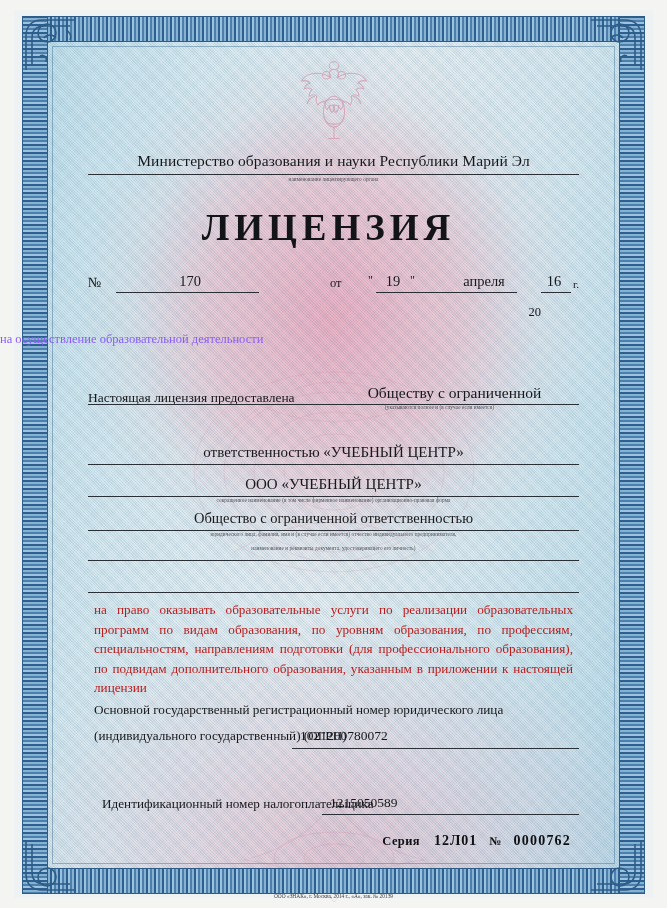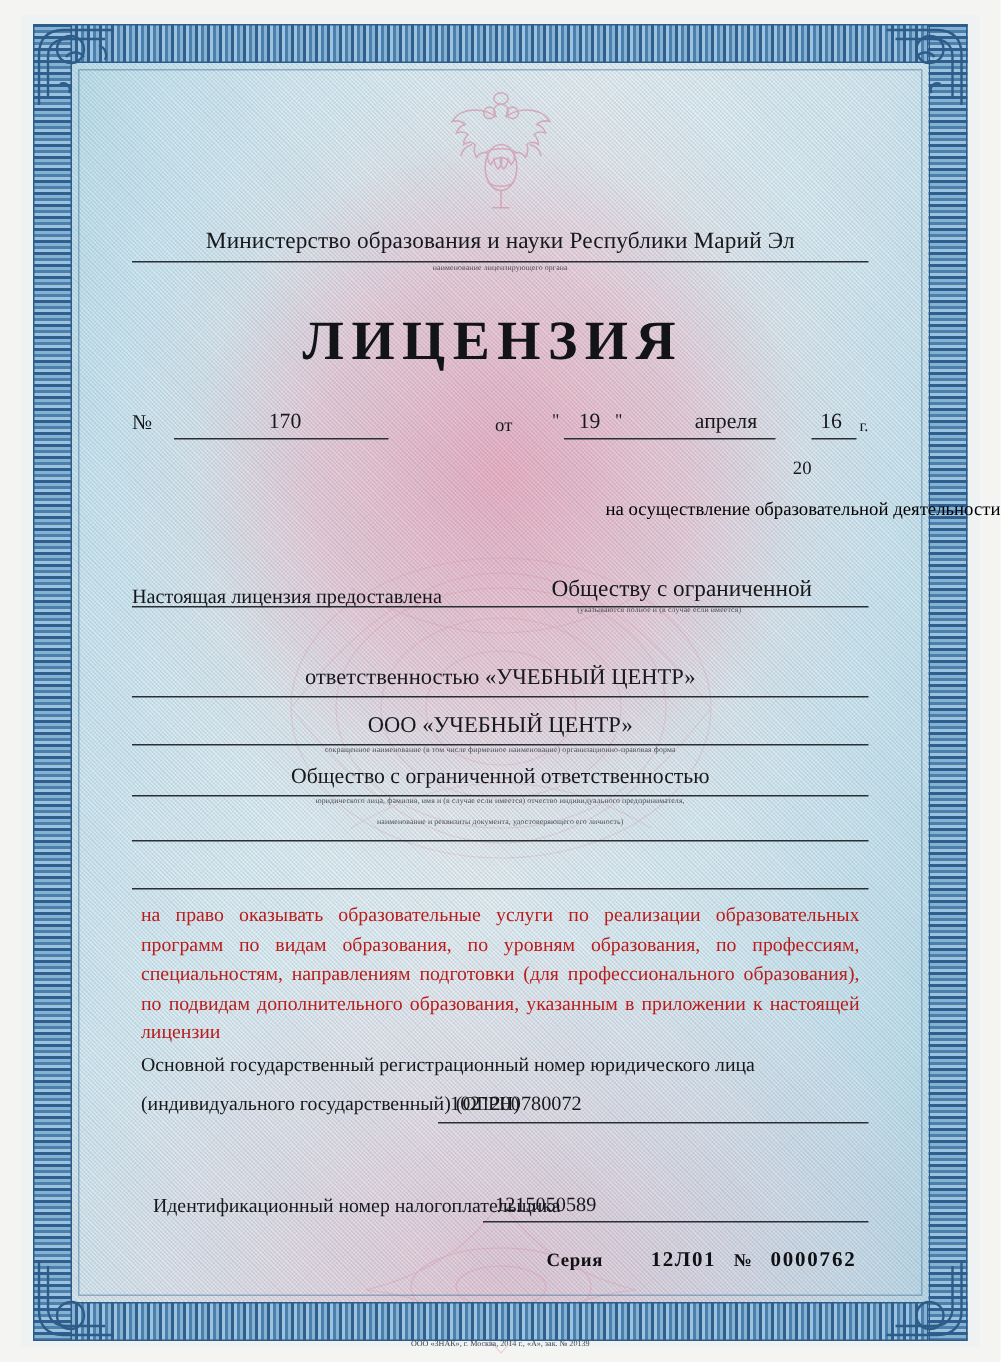--- a/index.html
+++ b/index.html
@@ -85,21 +85,21 @@
   .numrow .q1{position:absolute;left:280px;top:1px;font-size:12px;}
   .numrow .v-day{position:absolute;left:290px;top:1px;width:30px;text-align:center;}
   .numrow .q2{position:absolute;left:322px;top:1px;font-size:12px;}
   .numrow .v-month{position:absolute;left:336px;top:1px;width:120px;text-align:center;}
   .numrow .l-date{position:absolute;left:288px;right:62px;top:20px;border-bottom:1px solid #2a2f36;}
   .numrow .yr{position:absolute;right:38px;top:5px;font-size:12.5px;margin-top:28px;}
   .numrow .v-year{position:absolute;right:12px;top:1px;width:26px;text-align:center;}
   .numrow .l-year{position:absolute;right:8px;width:30px;top:20px;border-bottom:1px solid #2a2f36;}
   .numrow .g{position:absolute;right:0;top:6px;font-size:11px;}
 
-  .subtitle{position:absolute;left:0;right:0;top:332px;text-align:right;font-size:12.5px;color:#000000;margin-left:10px;}
+  .subtitle{position:absolute;left:0;right:0;top:332px;text-align:left;font-size:12.5px;color:#8b5cf6;}
 
   .grant-label{position:absolute;left:88px;top:390px;font-size:13.5px;color:#16181b;}
   .grant-val{position:absolute;left:330px;right:88px;top:384px;text-align:center;font-size:15.5px;color:#16181b;}
   .r-grant{left:88px;right:88px;top:404px;}
   .cap-grant{top:404px;left:300px;right:88px;text-align:center;}
 
   .line2-val{position:absolute;left:88px;right:88px;top:444px;text-align:center;font-size:15px;color:#16181b;}
   .r-l2{left:88px;right:88px;top:464px;}
 
   .line3-val{position:absolute;left:88px;right:88px;top:476px;text-align:center;font-size:15px;color:#16181b;}
@@ -125,21 +125,21 @@
   .ogrn1-val{position:absolute;left:300px;top:728px;font-size:13.5px;color:#16181b;}
   .r-ogrn{left:292px;right:88px;top:748px;}
   .ogrn0{position:absolute;left:94px;right:94px;top:702px;font-size:13.2px;color:#16181b;text-align:justify;}
 
   .inn{position:absolute;left:102px;top:796px;font-size:13.2px;color:#16181b;}
   .inn-val{position:absolute;left:330px;top:795px;font-size:13.5px;color:#16181b;}
   .r-inn{left:322px;right:88px;top:814px;}
 
   .series{position:absolute;right:96px;top:833px;font-size:14px;font-weight:bold;color:#0e1013;letter-spacing:.4px;}
   .series .lbl{font-size:12.5px;}
-  .series .sv{margin-left:28px;letter-spacing:1px;}
+  .series .sv{margin-left:10px;letter-spacing:1px;}
   .series .ns{margin-left:8px;font-size:12px;}
   .series .nv{margin-left:8px;letter-spacing:1.2px;}
 
   .footer{position:absolute;left:0;right:0;top:893px;text-align:center;font-size:5.4px;color:#3d434b;}
 </style>
 </head>
 <body>
 
 <div class="page">
   <div class="paper"></div>

